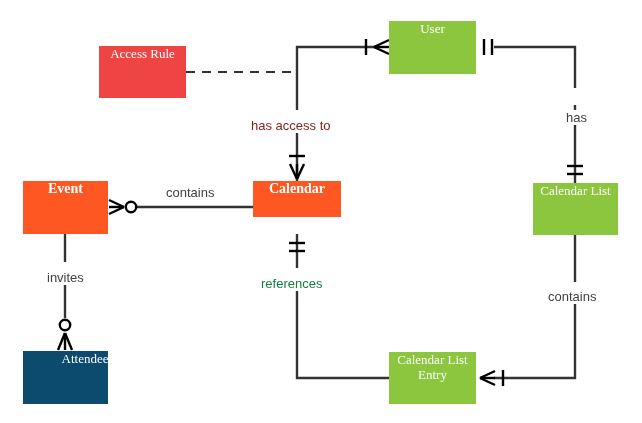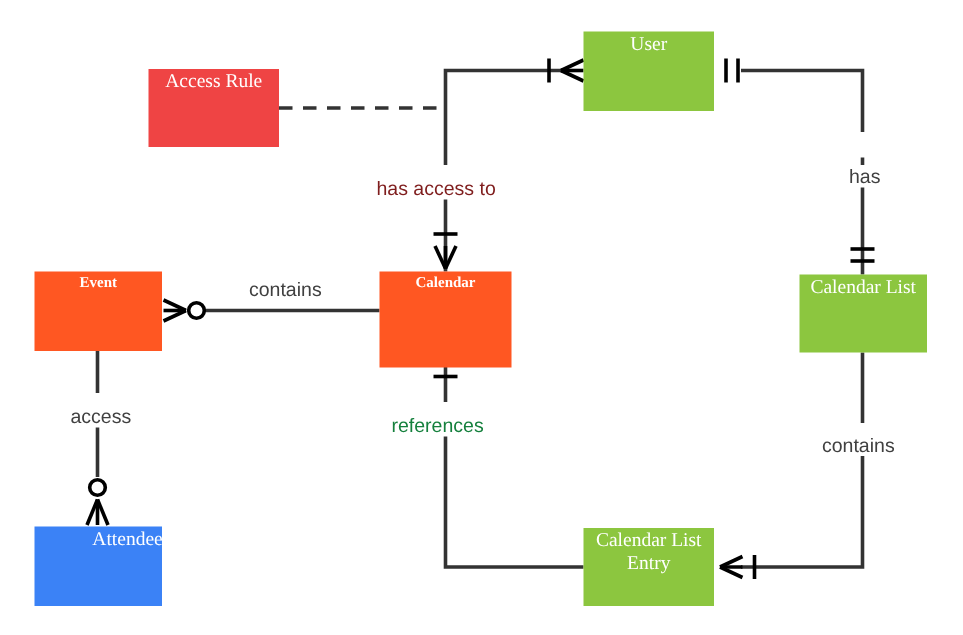--- a/index.html
+++ b/index.html
@@ -32,21 +32,21 @@
     text-align: center;
     color: #ffffff;
     font-size: 13px;
     line-height: 15px;
     font-family: Liberation Serif, serif;
     box-sizing: border-box;
     z-index: 3;
     user-select: none;
   }
   .entity-box.accent {
-    font-size: 10px;
+    font-size: 14px;
     font-weight: bold;
   }
   .entity-label {
     display: block;
     white-space: pre-line;
     padding: 0 4px;
   }
   .edge-label {
     position: absolute;
     font-size: 13px;
@@ -148,50 +148,50 @@
         <line x1="65" y1="333" x2="65" y2="350" stroke="#000000" stroke-width="2.4"></line>
         <line x1="65" y1="333" x2="72" y2="350" stroke="#000000" stroke-width="2.4"></line>
       </g>
     </g>
   </svg>
 
   <div class="entity-box accent" id="box-event" style="left: 23px; top: 181px; width: 85px; height: 53px; background: rgb(255, 87, 34); color: rgb(255, 255, 255);">
     <span class="entity-label">Event</span>
   </div>
 
-  <div class="entity-box accent" id="box-calendar" style="left: 253px; top: 181px; width: 88px; height: 64px; background: rgb(255, 87, 34); color: rgb(255, 255, 255);">
+  <div class="entity-box accent" id="box-calendar" style="left: 253px; top: 181px; width: 88px; height: 36px; background: rgb(255, 87, 34); color: rgb(255, 255, 255);">
     <span class="entity-label">Calendar</span>
   </div>
 
   <div class="entity-box" id="box-access-rule" style="left: 99px; top: 46px; width: 87px; height: 52px; background: #ef4444; color: rgb(255, 255, 255);">
     <span class="entity-label">Access Rule</span>
   </div>
 
   <div class="entity-box" id="box-user" style="left: 389px; top: 21px; width: 87px; height: 53px; background: rgb(140, 198, 63); color: rgb(255, 255, 255);">
     <span class="entity-label">User</span>
   </div>
 
   <div class="entity-box" id="box-calendar-list" style="left: 533px; top: 183px; width: 85px; height: 52px; background: rgb(140, 198, 63); color: rgb(255, 255, 255);">
     <span class="entity-label">Calendar List</span>
   </div>
 
-  <div class="entity-box" id="box-attendee" style="left: 23px; top: 351px; width: 85px; height: 53px; background: #3b82f6; color: rgb(255, 255, 255); padding-left: 39px;">
+  <div class="entity-box" id="box-attendee" style="left: 23px; top: 351px; width: 85px; height: 53px; background: #0c4a6e; color: rgb(255, 255, 255); padding-left: 39px;">
     <span class="entity-label">Attendee</span>
   </div>
 
   <div class="entity-box" id="box-calendar-list-entry" style="left: 389px; top: 352px; width: 87px; height: 52px; background: rgb(140, 198, 63); color: rgb(255, 255, 255);">
     <span class="entity-label">Calendar List
 Entry</span>
   </div>
 
   <div class="edge-label" id="lbl-contains" style="left: 163px; top: 185px; color: rgb(64, 64, 64);">contains</div>
 
   <div class="edge-label" id="lbl-has-access-to" style="left: 248px; top: 118px; color: #7f1d1d;">has access to</div>
 
   <div class="edge-label" id="lbl-has" style="left: 563px; top: 110px; color: #404040;">has</div>
 
   <div class="edge-label" id="lbl-references" style="left: 258px; top: 276px; color: #15803d;">references</div>
 
   <div class="edge-label" id="lbl-contains-list" style="left: 545px; top: 289px; color: rgb(64, 64, 64);">contains</div>
 
-  <div class="edge-label" id="lbl-invites" style="left: 44px; top: 270px; color: rgb(64, 64, 64);">access</div>
+  <div class="edge-label" id="lbl-invites" style="left: 44px; top: 270px; color: rgb(64, 64, 64);">invites</div>
 
 </div>
 
 </body></html>

